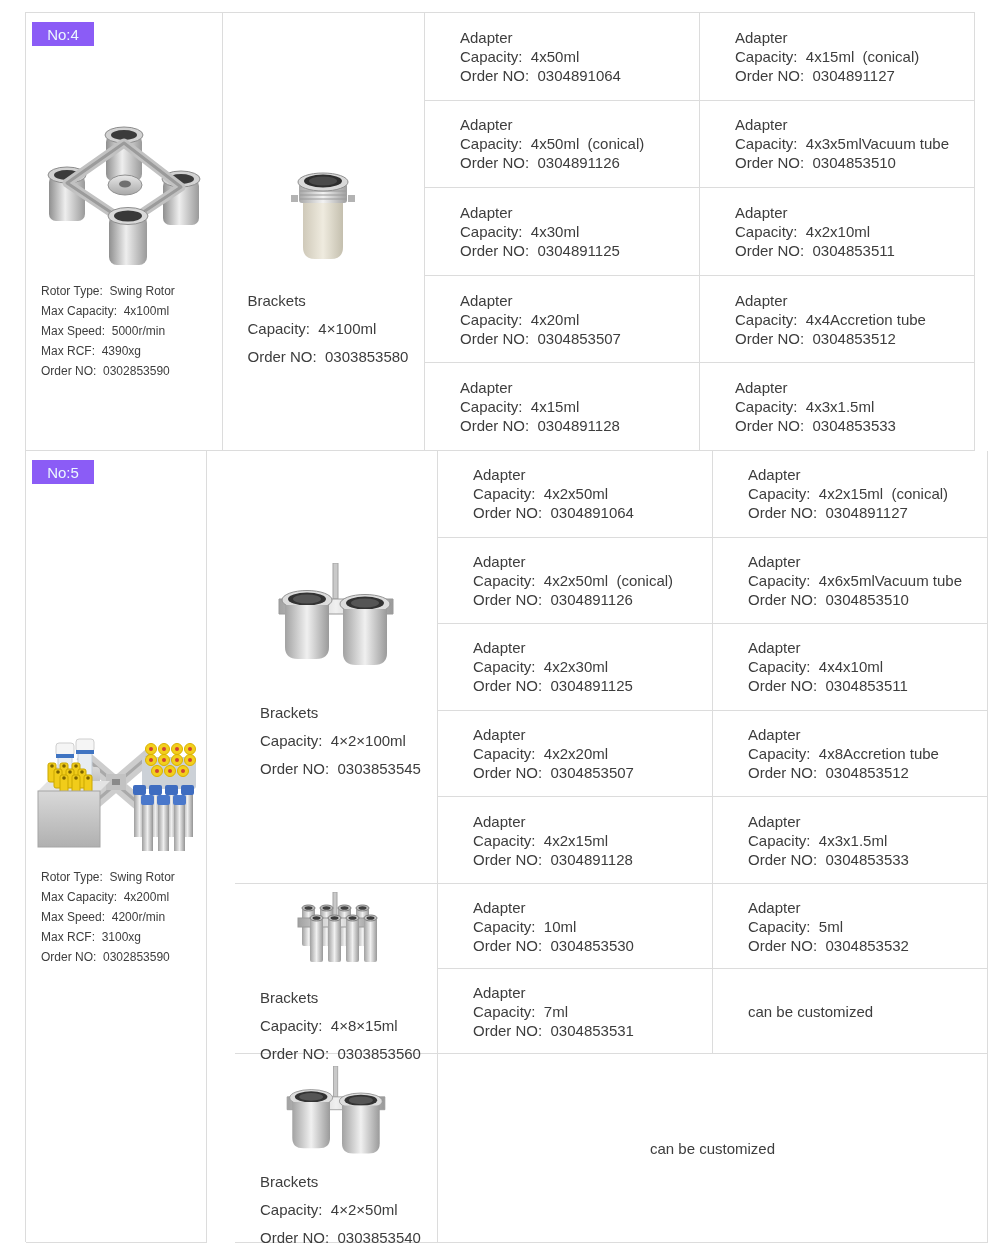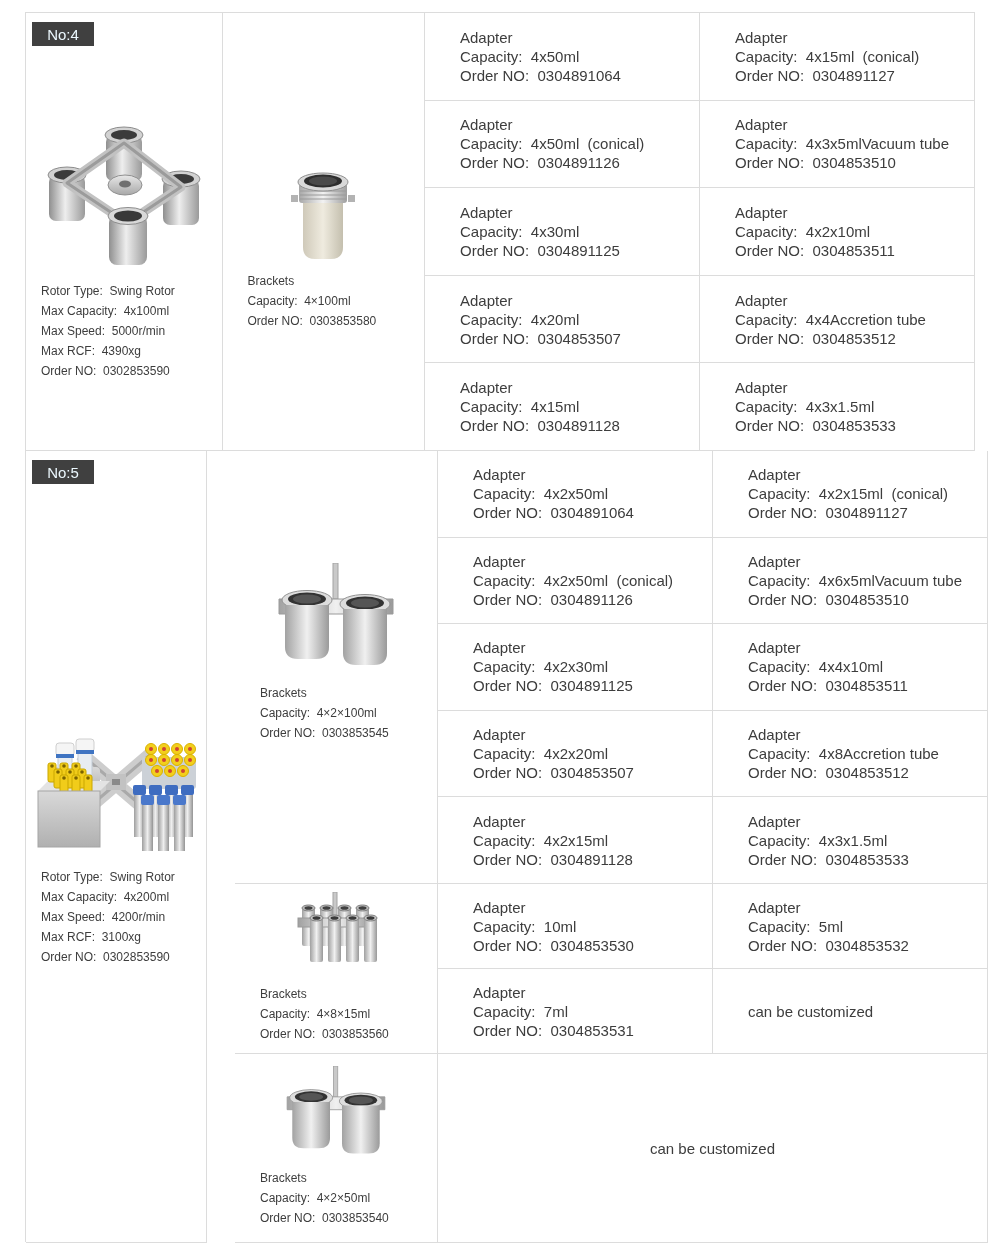--- a/index.html
+++ b/index.html
@@ -22,25 +22,25 @@
   .trow { display: flex; }
   .row4 { height: 438px; }
   .row5 { height: 792px; gap: 28px; }
   .col-rotor { width: 197px; position: relative; display: flex; flex-direction: column; align-items: center; }
   .col-bracket { width: 203px; display: flex; flex-direction: column; align-items: center; }
   .col-adapters { width: 550px; display: flex; }
   .acol { width: 275px; display: flex; flex-direction: column; }
   .acell { flex: 1; display: flex; align-items: center; }
   .atext { padding-left: 35px; font-size: 15px; line-height: 19px; white-space: pre-wrap; }
   .spec { align-self: stretch; margin: 10px 0 0 15px; font-size: 12px; line-height: 20px; white-space: pre-wrap; }
-  .btext { align-self: stretch; margin: 8px 0 0 25px; font-size: 12px; line-height: 20px; white-space: pre-wrap; }
+  .btext { align-self: stretch; margin: 24px 0 0 25px; font-size: 15px; line-height: 28px; white-space: pre-wrap; }
   .badge {
     position: absolute; left: 6px; top: 9px;
     width: 62px; height: 24px;
-    background: #404040; color: #ecf8fe;
+    background: #8b5cf6; color: #ecf8fe;
     font-size: 15px;
     display: flex; align-items: center; justify-content: center;
   }
   .imgbox { flex: none; display: flex; justify-content: center; }
   .img-rotor4 { margin-top: 100px; }
   .img-rotor5 { margin-top: 268px; }
   .img-bracket4 { margin-top: 152px; }
   .sec5 { display: flex; flex-direction: column; width: 753px; }
   .secA { height: 433px; display: flex; }
   .secB { height: 170px; display: flex; }

